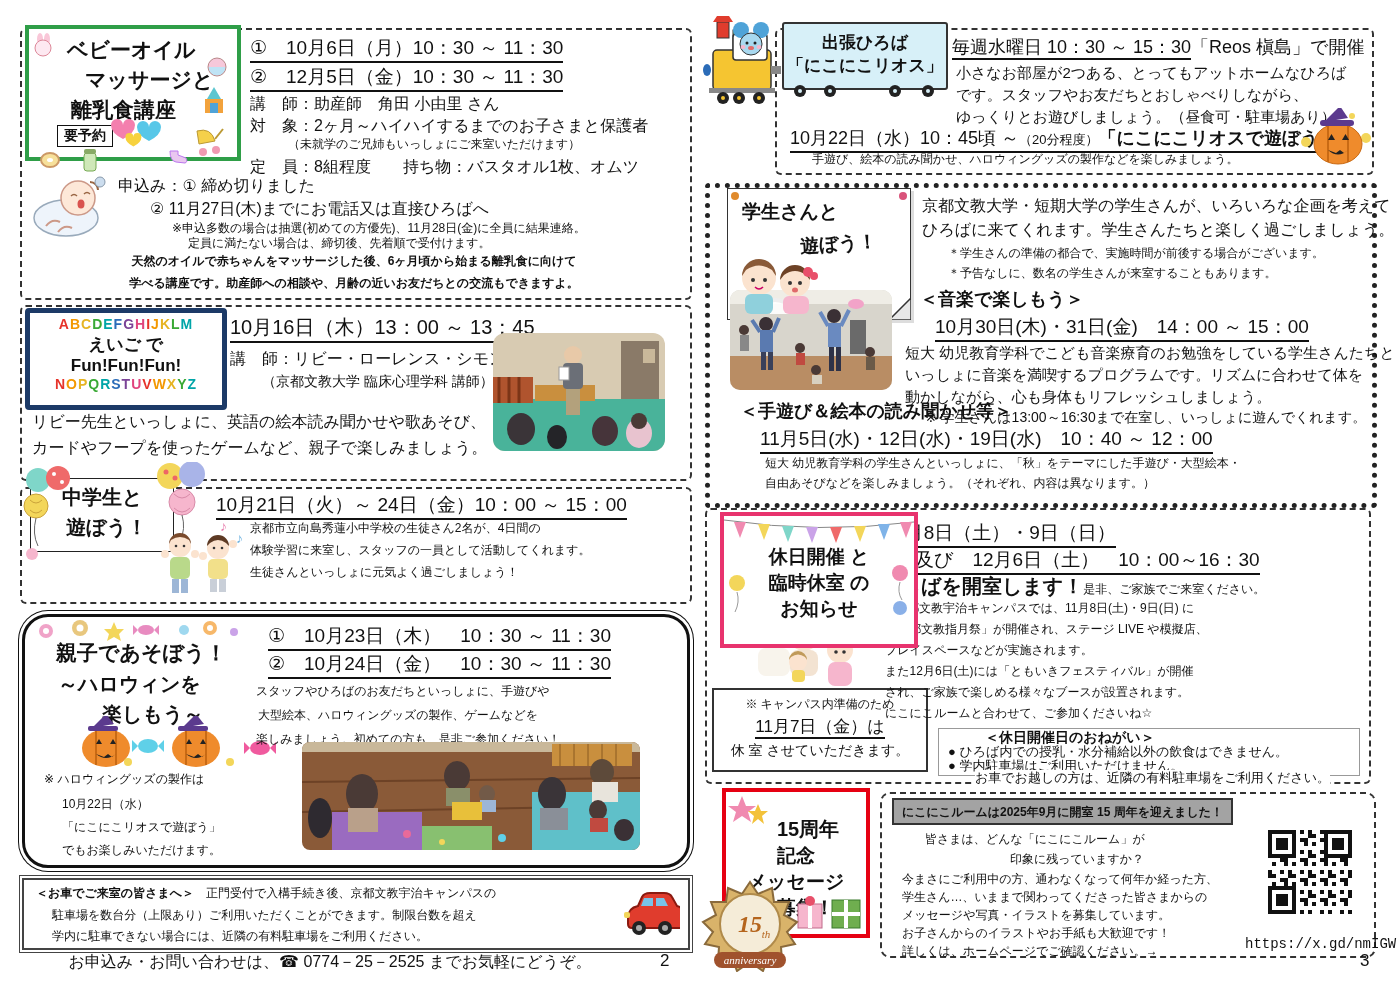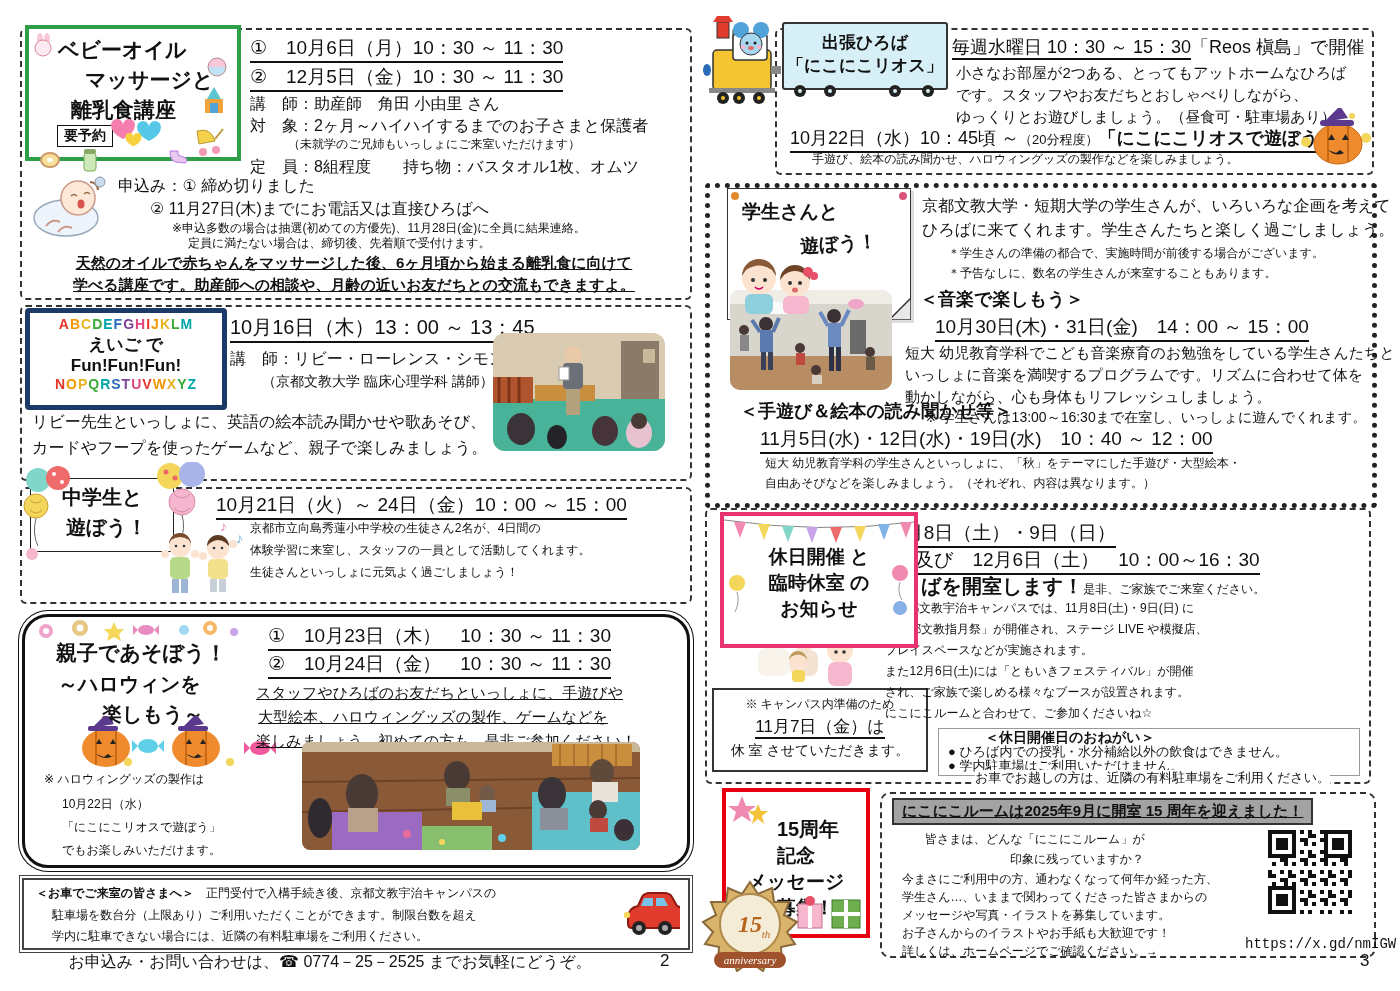--- a/index.html
+++ b/index.html
@@ -9,21 +9,21 @@
   .ln{position:absolute;white-space:nowrap;line-height:1.25;}
   .dashed{position:absolute;border:2px dashed #333;border-radius:6px;background:#fff;}
   .dotted{position:absolute;border:5px dotted #222;border-radius:4px;background:#fff;}
   .scallop{position:absolute;border:3px solid #111;border-radius:26px;background:#fff;
            box-shadow:0 0 0 3px #fff,0 0 0 4px #111;}
   .dbl{position:absolute;border:2px solid #444;outline:1px solid #444;outline-offset:2px;background:#fff;}
   .u{border-bottom:2px solid #111;padding-bottom:1px;}
   .b{font-weight:bold;}
   .f12{font-size:12px;} .f13{font-size:13px;} .f135{font-size:12px;font-family:Liberation Serif, serif;} .f14{font-size:14px;}
   .f145{font-size:12px;} .f15{font-size:15px;} .f155{font-size:12px;} .f16{font-size:16px;}
-  .f165{font-size:15px;text-decoration:underline;} .f17{font-size:17px;} .f18{font-size:18px;} .f19{font-size:19px;}
+  .f165{font-size:12px;} .f17{font-size:17px;} .f18{font-size:18px;} .f19{font-size:19px;}
   .f20{font-size:20px;} .f21{font-size:21px;}
   .greenbox{position:absolute;border:4px solid #2f9e48;background:#fff;z-index:3;}
   .navybox{position:absolute;border:5px solid #1c3a67;background:#fff;border-radius:4px;z-index:3;text-align:center;}
   .pinkbox{position:absolute;border:4px solid #e8336e;background:#fff;z-index:3;overflow:hidden;}
   .redbox{position:absolute;border:4px solid #e60012;background:#fff;z-index:3;text-align:center;}
   .badge{position:absolute;border:1.5px solid #111;background:#fff;padding:1px 6px;font-weight:bold;}
   .titlebox{position:absolute;border:1.5px solid #222;background:#fff;border-radius:3px;z-index:2;}
   .notebox{position:absolute;border:1.5px solid #333;background:#fff;z-index:2;
            box-shadow:3px 3px 0 #ddd;}
   .innerbox{position:absolute;border:1.5px solid #888;background:#fff;}
@@ -31,21 +31,21 @@
   .photo{position:absolute;border-radius:12px;overflow:hidden;z-index:2;}
   svg{display:block;}
 </style>
 </head>
 <body>
 
 <div class="canvas">
 
   <div class="dashed" style="left:20px;top:28px;width:668px;height:268px;"></div>
   <div class="greenbox" style="left:25px;top:25px;width:208px;height:128px;">
-    <div class="ln f21 b" style="left:29px;top:8px;">ベビーオイル</div>
+    <div class="ln f21 b" style="left:38px;top:8px;">ベビーオイル</div>
     <div class="ln f21 b" style="left:56px;top:38px;">マッサージと</div>
     <div class="ln f21 b" style="left:42px;top:68px;">離乳食講座</div>
     <div class="badge f14" style="left:28px;top:96px;">要予約</div>
     <span class="abs" style="left:3px;top:4px;">
       <svg width="22" height="24">
           <ellipse cx="8" cy="6" rx="3" ry="6" fill="#f9c7d8"></ellipse>
           <ellipse cx="15" cy="6" rx="3" ry="6" fill="#f9c7d8"></ellipse>
           <circle cx="11" cy="15" r="8" fill="#fde9f1" stroke="#d89" stroke-width="1"></circle>
         </svg>
       </span>

